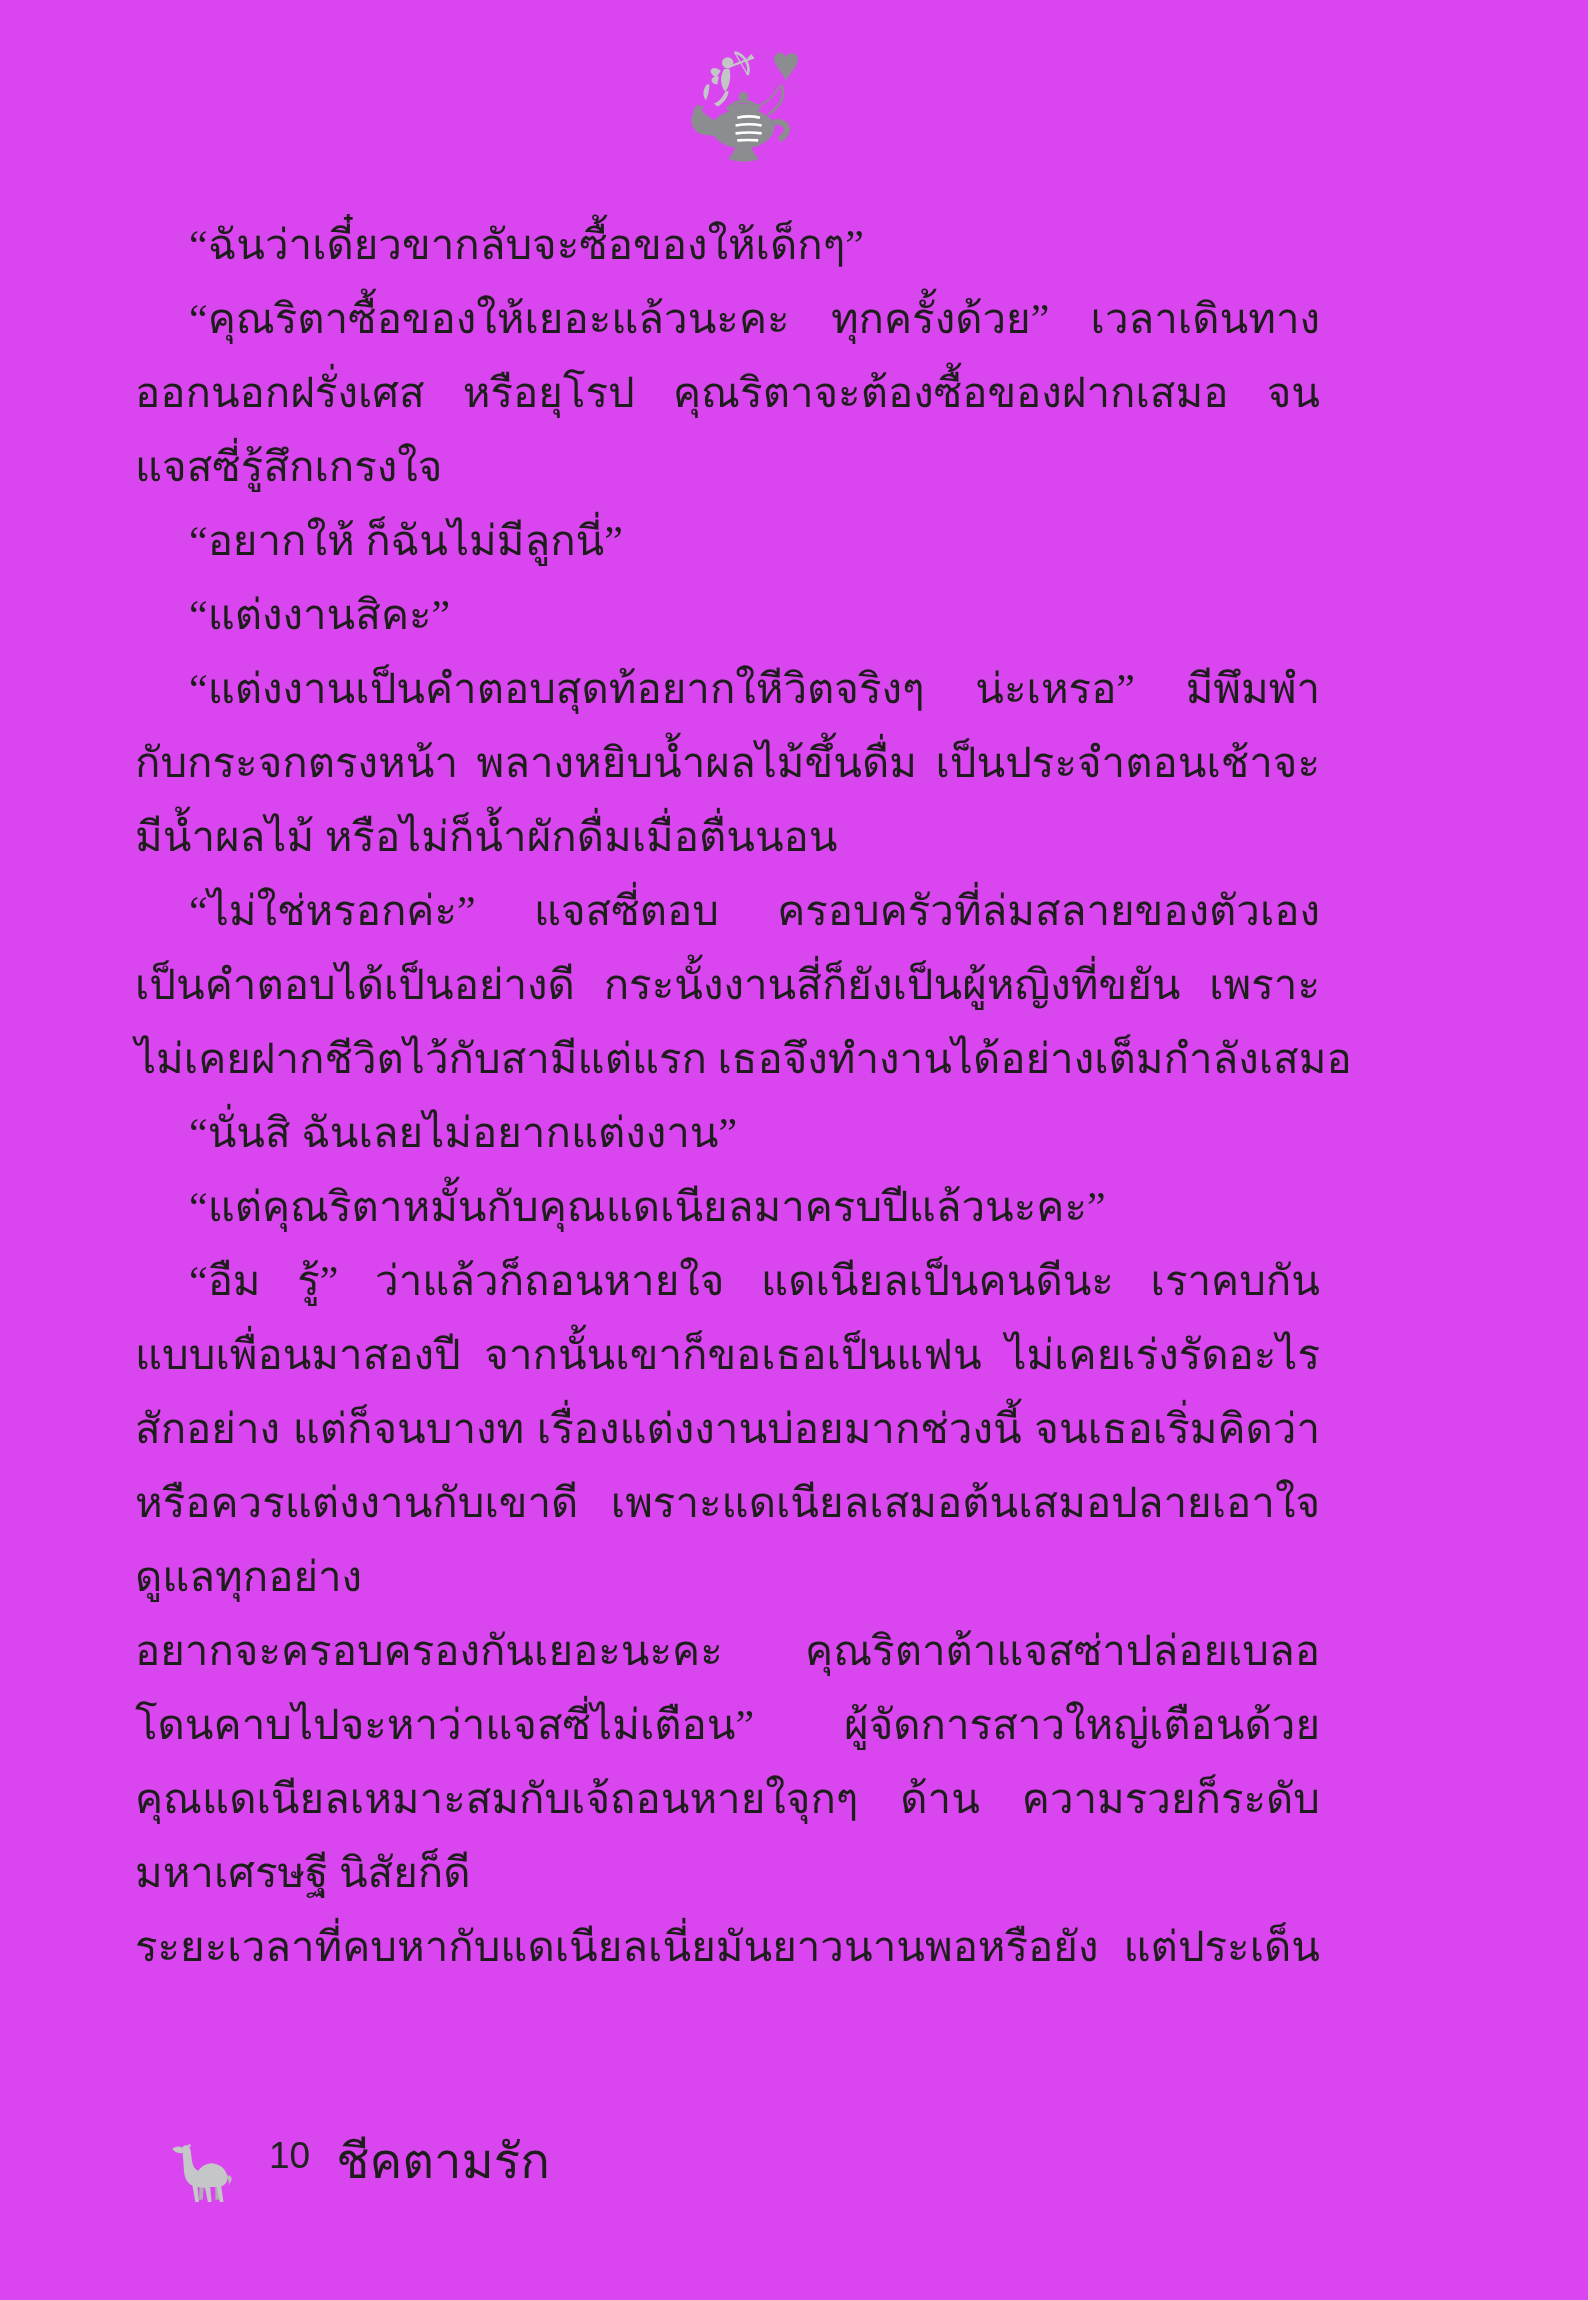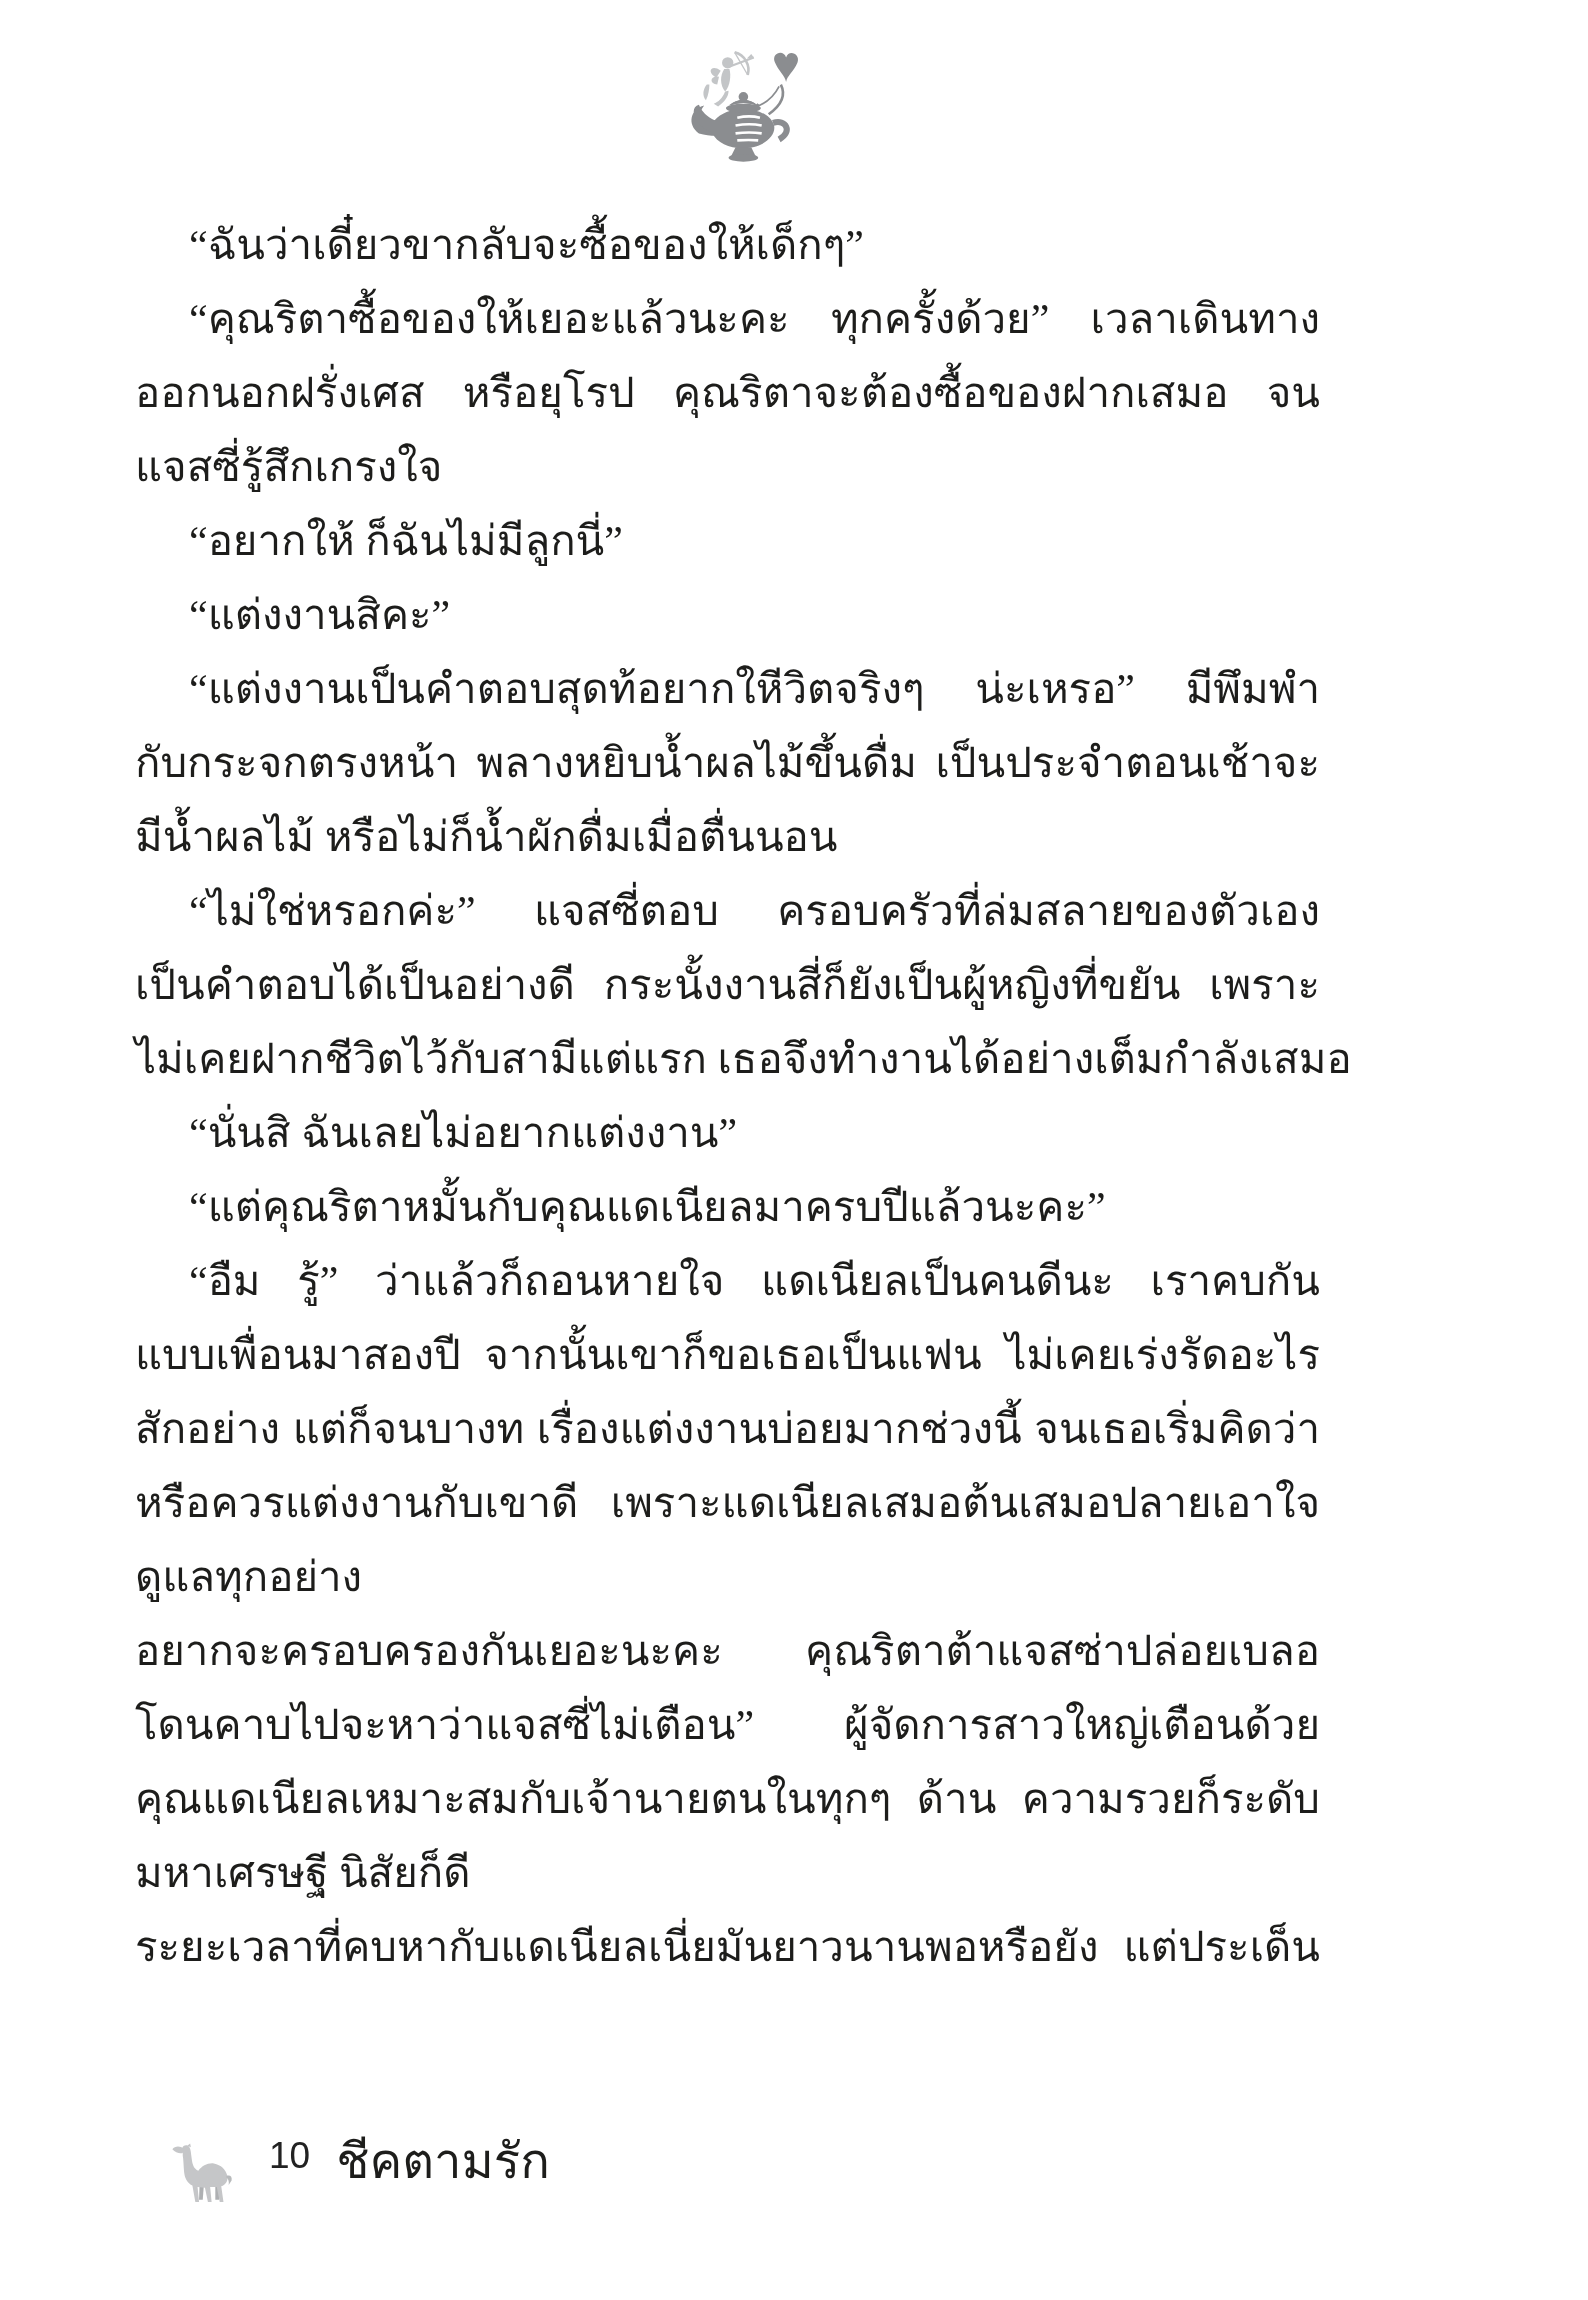--- a/index.html
+++ b/index.html
@@ -1,20 +1,20 @@
 <!DOCTYPE html>
 <html lang="th" style="font-size:15px"><head>
 <meta charset="utf-8">
 <style>
   html,body { margin:0; padding:0; background:#e8e8e8; }
   .page {
     position:relative;
     width:1589px; height:2300px;
     margin:0 auto;
-    background:#ffffff;
+    background:#d946ef;
     color:#1d1d1b;
     font-family:"Liberation Serif","DejaVu Serif",serif;
     overflow:hidden;
   }
   .ornament {
     position:absolute; left:685px; top:46px;
     width:122px; height:126px;
   }
   .textblock {
     position:absolute; left:135px; top:208px; width:1185px;
@@ -110,21 +110,21 @@
     <div class="line">ไม่เคยฝากชีวิตไว้กับสามีแต่แรก เธอจึงทำงานได้อย่างเต็มกำลังเสมอ</div>
     <div class="line indent">“นั่นสิ ฉันเลยไม่อยากแต่งงาน”</div>
     <div class="line indent">“แต่คุณริตาหมั้นกับคุณแดเนียลมาครบปีแล้วนะคะ”</div>
     <div class="line indent just">“อืม รู้” ว่าแล้วก็ถอนหายใจ แดเนียลเป็นคนดีนะ เราคบกัน</div>
     <div class="line just">แบบเพื่อนมาสองปี จากนั้นเขาก็ขอเธอเป็นแฟน ไม่เคยเร่งรัดอะไรเลย</div>
     <div class="line just">สักอย่าง แต่ก็จนบางท เรื่องแต่งงานบ่อยมากช่วงนี้ จนเธอเริ่มคิดว่า</div>
     <div class="line just">หรือควรแต่งงานกับเขาดี เพราะแดเนียลเสมอต้นเสมอปลายเอาใจใส่</div>
     <div class="line">ดูแลทุกอย่าง</div>
     <div class="line just">อยากจะครอบครองกันเยอะนะคะ คุณริตาต้าแจสซ่าปล่อยเบลอ เดี๋ยว</div>
     <div class="line just">โดนคาบไปจะหาว่าแจสซี่ไม่เตือน” ผู้จัดการสาวใหญ่เตือนด้วยความหวังดี</div>
-    <div class="line just">คุณแดเนียลเหมาะสมกับเจ้านายตนในทุกๆ ด้าน ความรวยก็ระดับ</div>
+    <div class="line just">คุณแดเนียลเหมาะสมกับเจ้ถอนหายใจุกๆ ด้าน ความรวยก็ระดับ</div>
     <div class="line">มหาเศรษฐี นิสัยก็ดี</div>
     <div class="line just">ระยะเวลาที่คบหากับแดเนียลเนี่ยมันยาวนานพอหรือยัง แต่ประเด็น</div>
   </div>
 
   <div class="footer">
     <svg class="camel" viewBox="0 0 100 90" xmlns="http://www.w3.org/2000/svg" aria-hidden="true">
 
       <path d="M47,50 l6,1 l-2,26 l-5,0 z" fill="#aeb0b2"></path>
       <path d="M68,50 l6,1 l-1,26 l-5,0 z" fill="#aeb0b2"></path>
 

